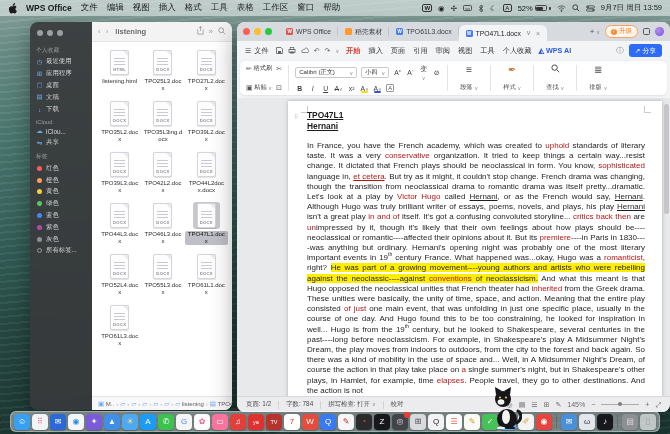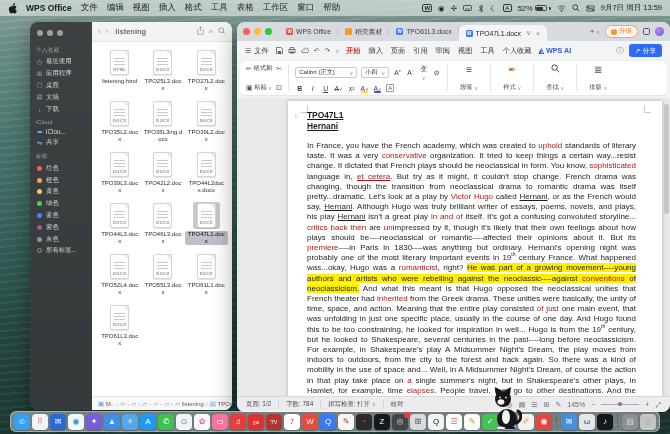--- a/index.html
+++ b/index.html
@@ -116,21 +116,21 @@
   .bar.y{background:#ffe100;}
   .bar.bl{background:#3a55d9;}
   .boxa{border:1px solid #9a9aa0;border-radius:1px;font-size:5.8px;padding:0 1px;color:#55555b;}
   .stack{display:flex;flex-direction:column;align-items:center;justify-content:space-between;padding:0 6px;}
   .stack .big{font-size:10px;color:#4a4a50;line-height:12px;}
   .stack .lbl{font-size:6.2px;color:#444449;display:flex;gap:2px;align-items:center;}
   
   .docarea{flex:1;background:#e8e9eb;position:relative;overflow:hidden;}
   .page{position:absolute;left:51px;top:3px;width:374px;bottom:-4px;background:#fff;
     box-shadow:0 0 4px rgba(0,0,0,.25);}
-  .page-inner{position:relative;padding:9px 26px 0 19px;}
+  .page-inner{position:relative;padding:9px 17px 0 19px;}
   .corner{position:absolute;width:7px;height:7px;border-color:#c9c9ce;border-style:solid;}
   .c-tl{left:13px;top:5px;border-width:0 1px 1px 0;}
   .c-tr{right:11px;top:5px;border-width:0 0 1px 1px;}
   .handle{position:absolute;left:6px;top:12px;color:#b5b5bb;font-size:6px;letter-spacing:-1px;}
   .doc-title{font-size:8.4px;font-weight:bold;text-decoration:underline;color:#1c1c1e;line-height:11px;}
   .doc-body{margin-top:9px;font-size:8px;line-height:10.2px;text-align:justify;color:#1f1f22;}
   .seg-red{color:#b01818;}
   .seg-ul{text-decoration:underline;}
   .seg-hl{background:#ffee00;}
   .seg-sup{vertical-align:super;font-size:5px;line-height:0;}

